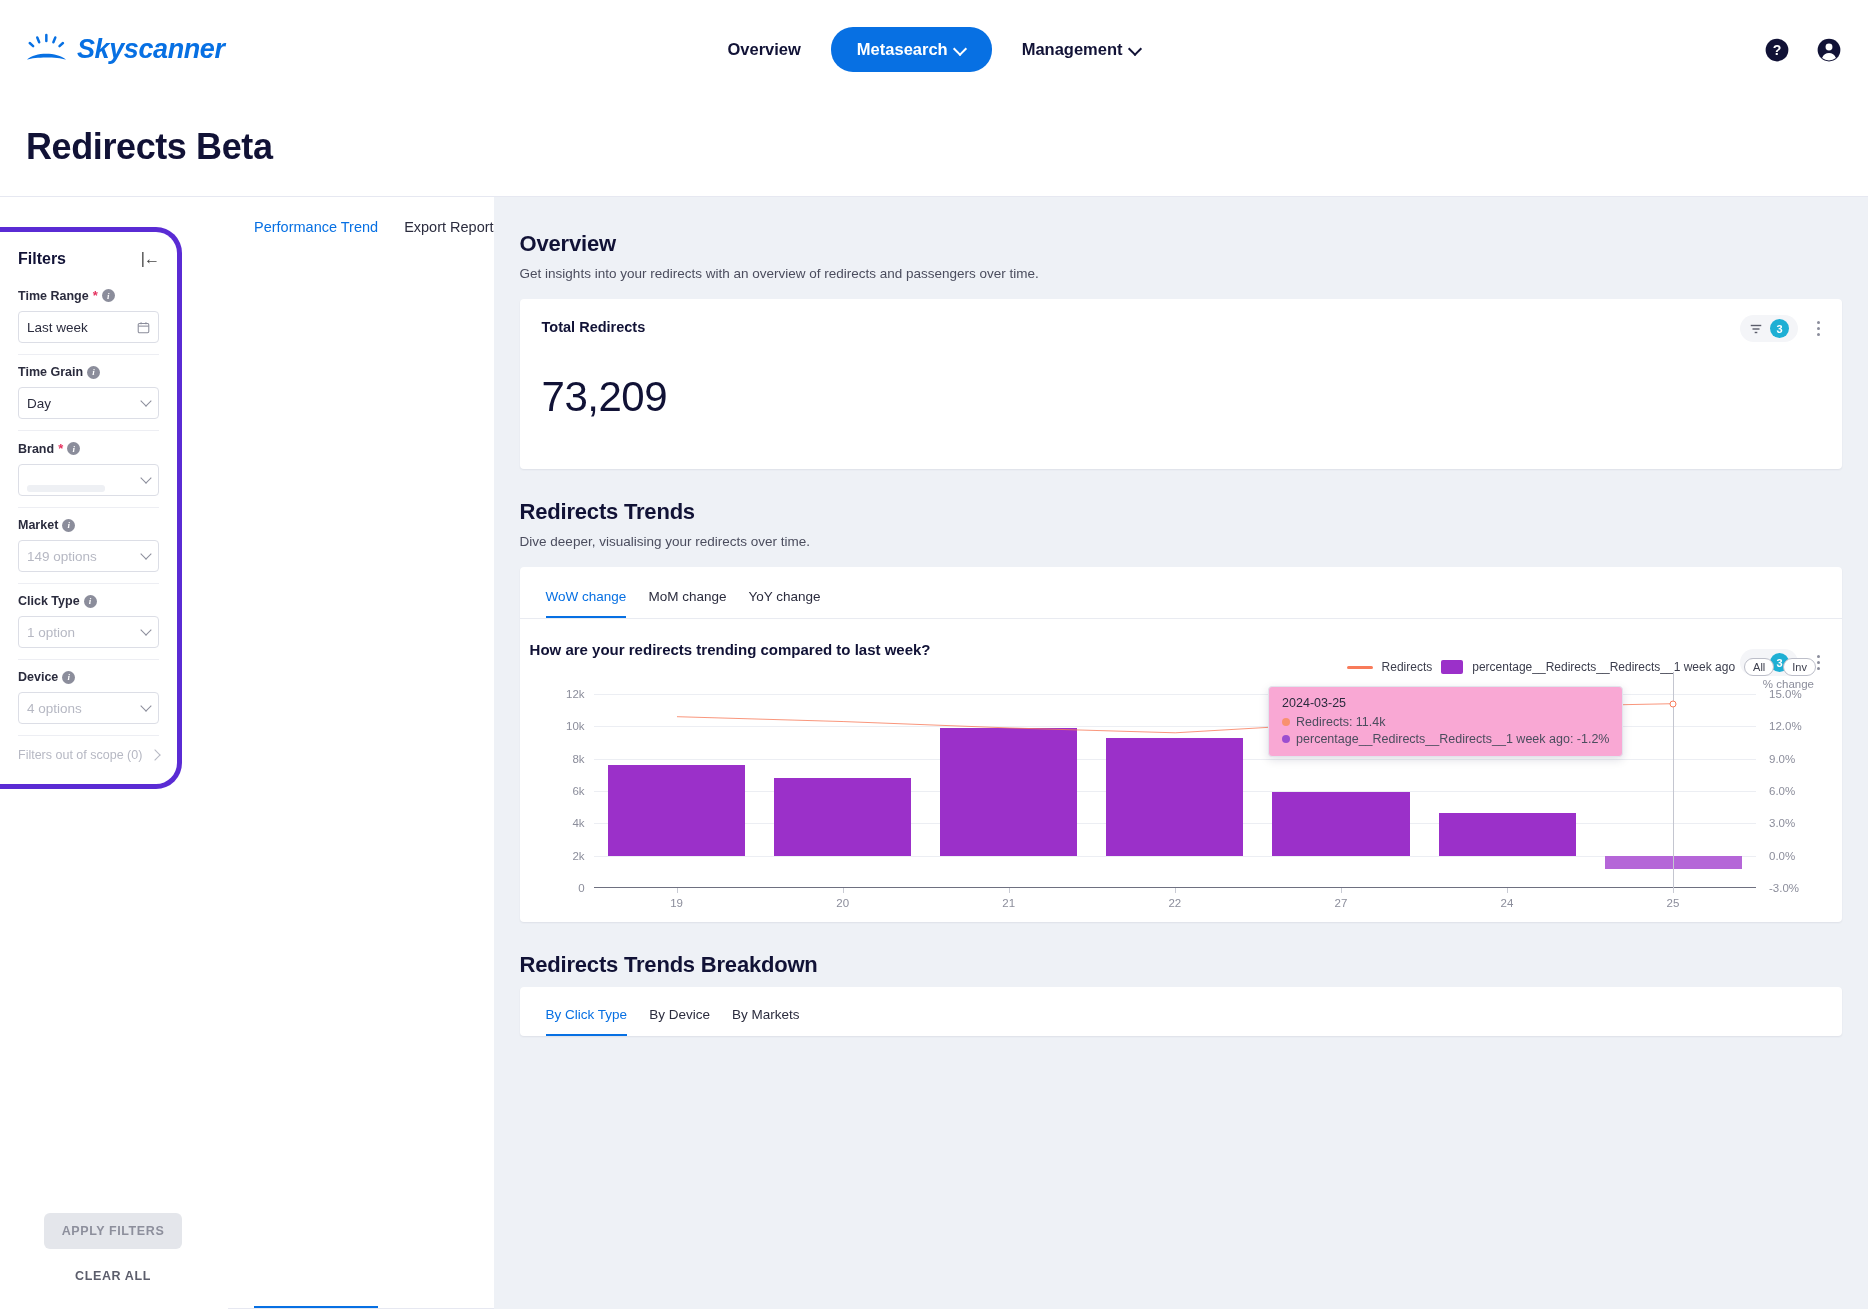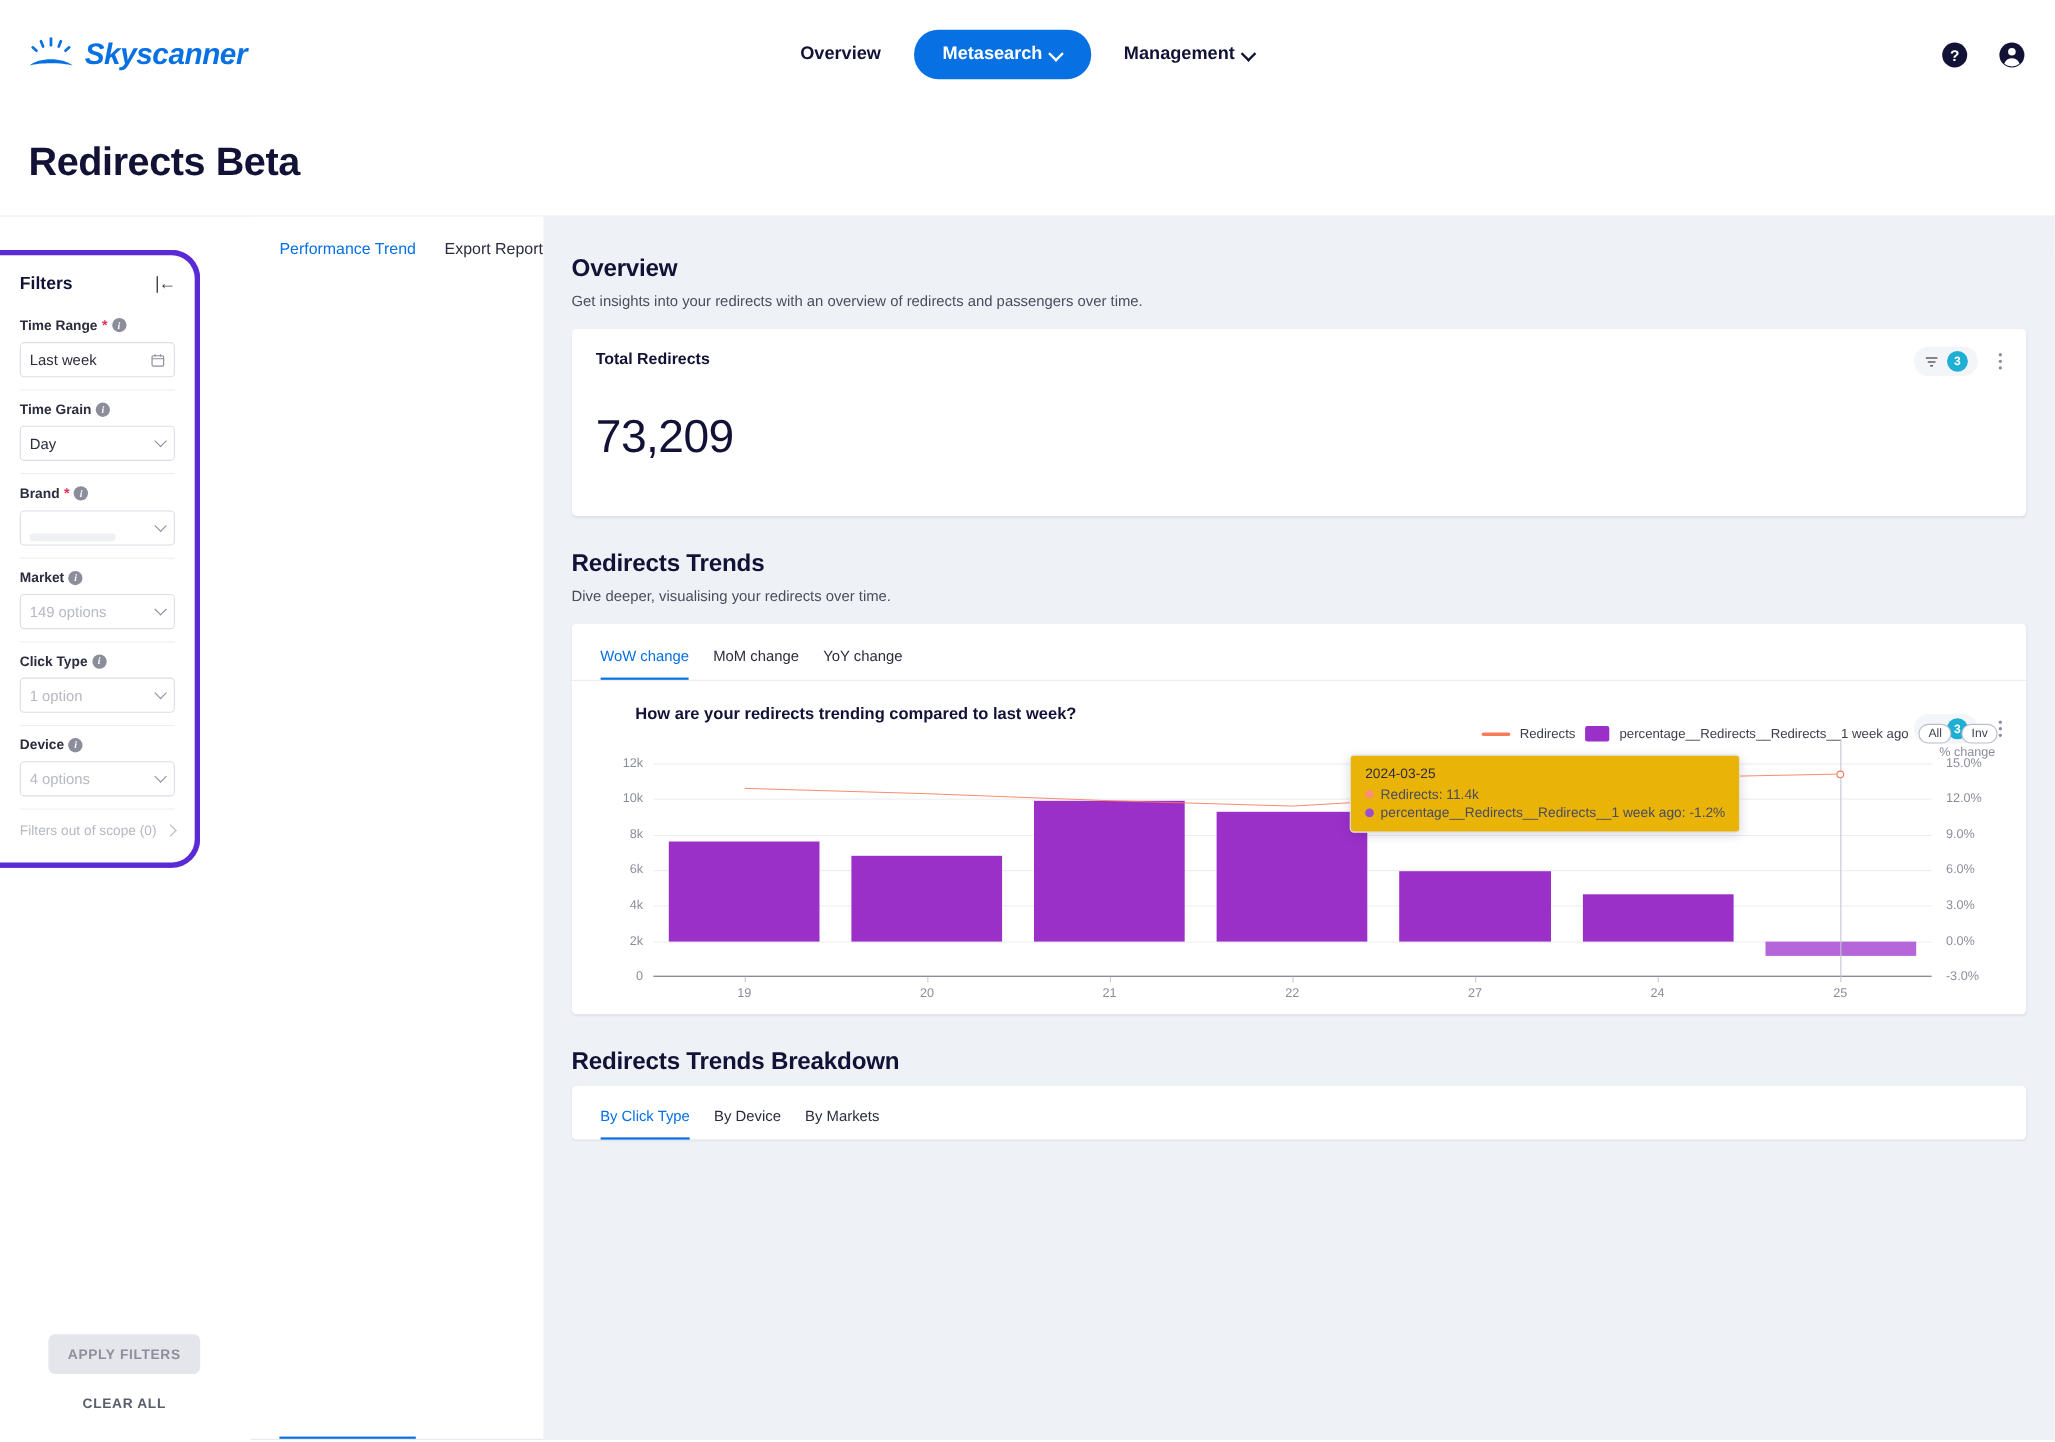--- a/index.html
+++ b/index.html
@@ -206,21 +206,20 @@
     border-bottom: 1px solid #e9ebf1;
   }
   .stab {
     font-size: 13.5px; color: #2b2c3e; padding-bottom: 12px;
     cursor: pointer; border-bottom: 2.5px solid transparent;
   }
   .stab.active { color: #0770e3; border-bottom-color: #0770e3; }
   .chart-q {
     font-size: 15px; font-weight: bold; color: #111236;
     padding: 22px 0 0 10px;
-    margin-left: 48px;
   }
 
   
   .chart-zone { position: relative; height: 250px; margin: 14px 26px 22px 26px; }
   .legend {
     position: absolute; right: 0; top: -14px;
     display: flex; align-items: center; gap: 9px;
     font-size: 12px; color: #3c3e4d;
   }
   .lg-line { width: 26px; height: 3px; background: #f87b5a; border-radius: 2px; }
@@ -259,24 +258,24 @@
   .cursor-line {
     position: absolute; top: -22px; bottom: 0; width: 1px;
     background: #c4c6d0;
   }
   .dot {
     position: absolute; width: 7px; height: 7px; border-radius: 50%;
     border: 1.8px solid #f87b5a; background: #fff;
     transform: translate(-50%,-50%);
   }
   .tooltip {
-    position: absolute; background: #eab308; border: 1px solid #e2e4ec;
+    position: absolute; background: #f9a8d4; border: 1px solid #e2e4ec;
     border-radius: 4px; box-shadow: 0 3px 10px rgba(17,18,54,.13);
     padding: 9px 13px 10px 13px; font-size: 12.5px; color: #4b4d5e;
-    white-space: nowrap; z-index: 6;
+    white-space: nowrap; z-index: 6; margin-left: 41px;
   }
   .tt-date { color: #2b2c3e; margin-bottom: 5px; }
   .tt-row { display: flex; align-items: center; gap: 6px; margin-top: 3px; }
   .tt-dot { width: 8px; height: 8px; border-radius: 50%; flex: none; }
 
   .bottom-tabs {
     display: flex; gap: 22px; padding: 20px 0 0 26px;
   }
   .sec-block { margin-top: 30px; }
 </style>

